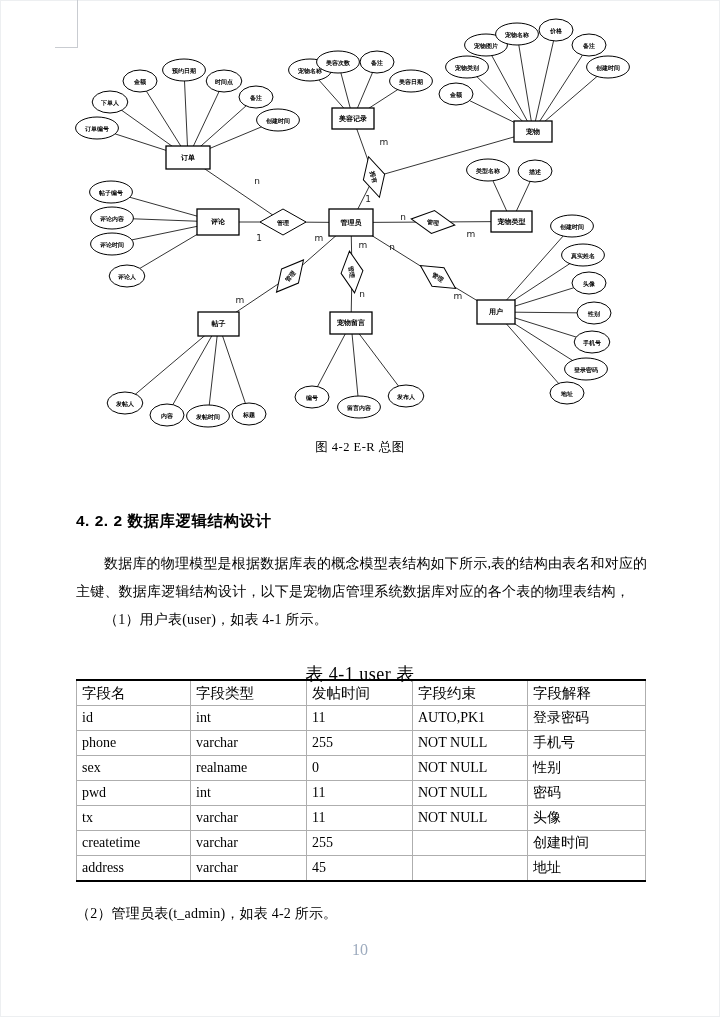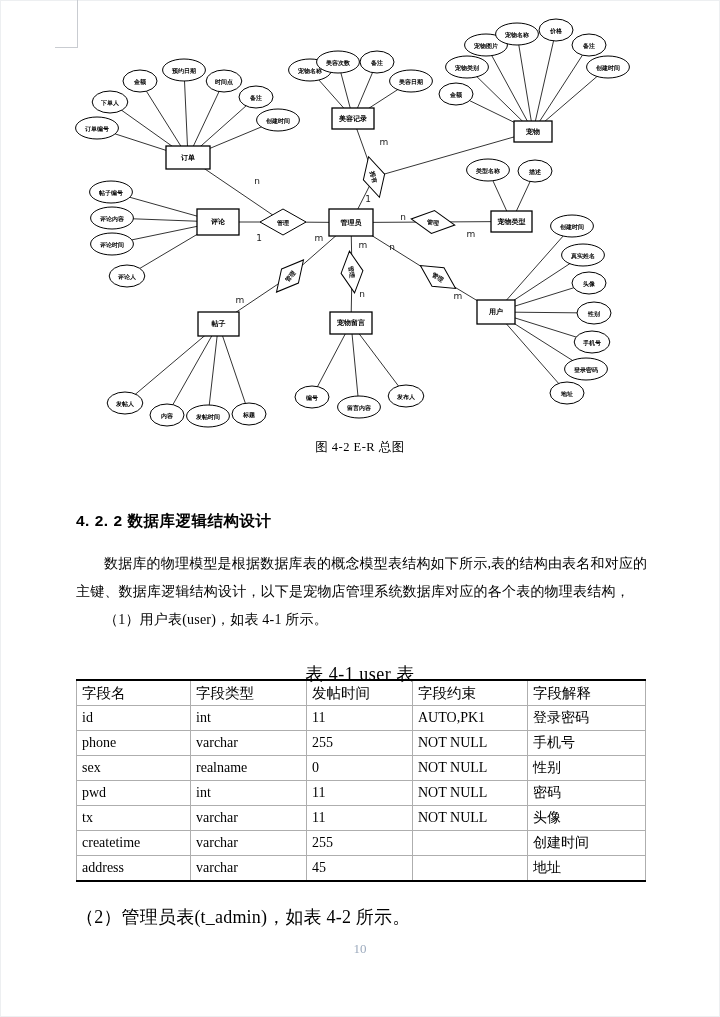--- a/index.html
+++ b/index.html
@@ -36,22 +36,22 @@
   .tbl-caption{position:absolute;top:662px;left:0;width:720px;text-align:center;font-size:18px;letter-spacing:.5px;}
 
   table.fields{position:absolute;top:679px;left:76px;width:569px;border-collapse:collapse;table-layout:fixed;
                font-size:14px;border-top:2px solid #000;border-bottom:2px solid #000;}
   table.fields th,table.fields td{
     height:24px;padding:0 2px 0 5px;text-align:left;font-weight:normal;vertical-align:middle;
     border:1px solid #aeaeae;overflow:hidden;white-space:nowrap;font-size:14px;
   }
   table.fields th{font-size:14.5px;}
 
-  .after-table{position:absolute;top:905px;left:76px;font-size:18px;letter-spacing:.2px;}
-  .pagenum{position:absolute;top:941px;left:0;width:720px;text-align:center;font-size:13px;color:#9dabbe;}
+  .after-table{position:absolute;top:905px;left:76px;font-size:14px;letter-spacing:.2px;}
+  .pagenum{position:absolute;top:941px;left:0;width:720px;text-align:center;font-size:16px;color:#9dabbe;}
 </style>
 </head>
 <body>
 
 <div class="crop-v"></div>
 <div class="crop-h"></div>
 
 <svg id="er" class="diagram" width="720" height="436" viewBox="0 0 720 436">
     <line x1="97" y1="128" x2="188" y2="157.5" class="ln"></line>
     <line x1="110" y1="102" x2="188" y2="157.5" class="ln"></line>

